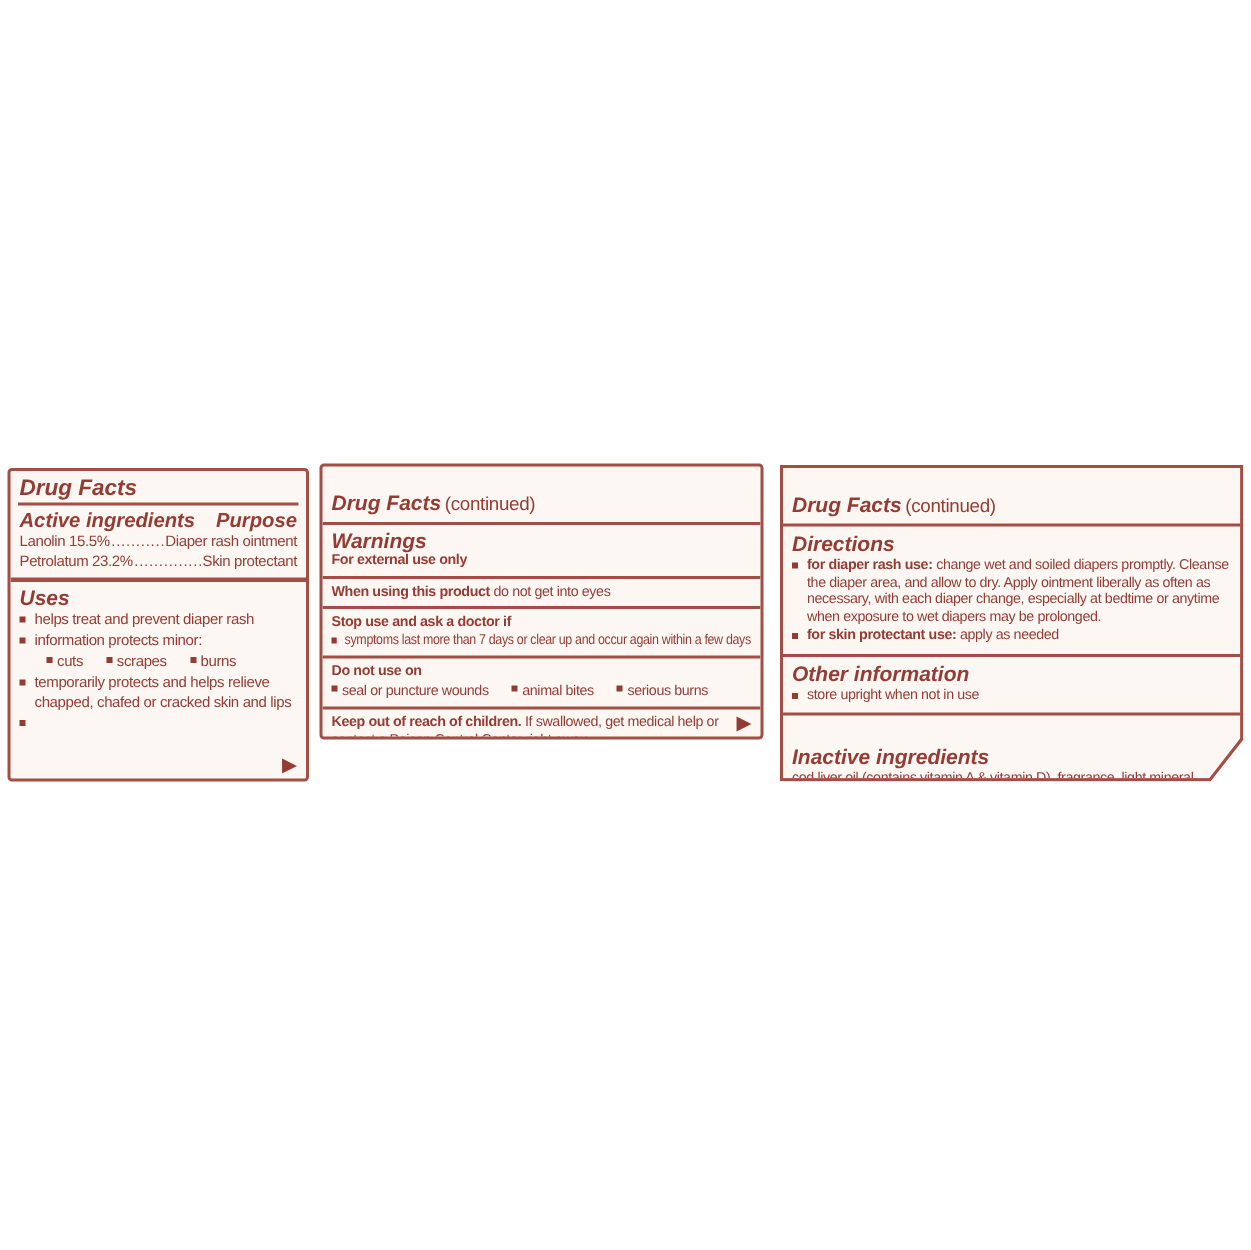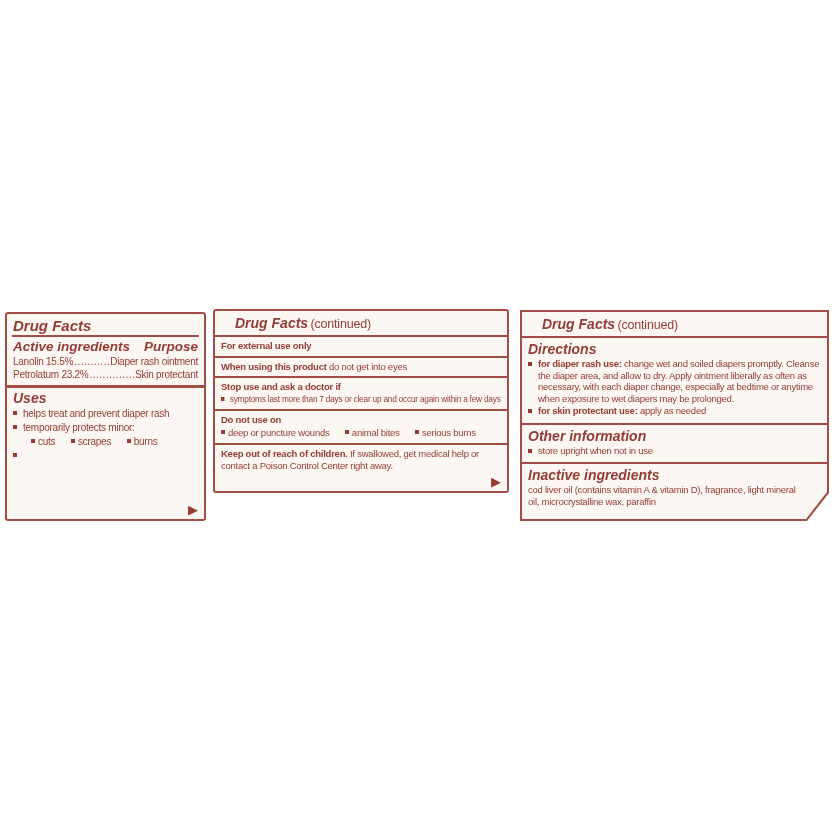--- a/index.html
+++ b/index.html
@@ -41,21 +41,21 @@
     overflow:hidden;
   }
   .sec{padding:2px 6px 4px;}
   .rule{height:2px;background:var(--border);}
   .rule.heavy{height:3px;}
   .rule.inset{margin:0 5px;}
   .df-title{
     font-size:15px;font-weight:bold;font-style:italic;
     line-height:17px;padding:3px 6px 1px;letter-spacing:0;
   }
-  .ph{padding:4px 20px 3px;line-height:15px;}
+  .ph{padding:4px 6px 3px;line-height:15px;margin-top:12px;}
   .ph .h-it{font-size:14px;}
   .cont{font-size:12.5px;letter-spacing:-0.2px;}
   .h-it{
     font-weight:bold;font-style:italic;font-size:14px;
     line-height:16px;letter-spacing:0;
   }
   .ai-head{display:flex;justify-content:space-between;align-items:baseline;padding-bottom:1px;}
   .ai-head .h-it{font-size:13.5px;}
   #panel1 .body{font-size:10px;line-height:13px;}
   .ing-row{
@@ -116,45 +116,47 @@
   <div class="rule heavy"></div>
 
   <div class="sec body">
     <div class="h-it" style="font-size:14px;line-height:17px;">Uses</div>
     <div class="bullet">
       <span class="sq"></span>
       <span>helps treat and prevent diaper rash</span>
     </div>
     <div class="bullet">
       <span class="sq"></span>
-      <span>temporarily protects minor:</span>
+      <span>information protects minor:</span>
     </div>
     <div class="minor-row">
       <span class="minor-item"><span class="sq-inline"></span><span>cuts</span></span>
       <span class="minor-item"><span class="sq-inline"></span><span>scrapes</span></span>
       <span class="minor-item"><span class="sq-inline"></span><span>burns</span></span>
     </div>
     <div class="bullet">
       <span class="sq"></span>
+      <span>temporarily protects and helps relieve chapped, chafed or cracked skin and lips</span>
     </div>
     <div class="bullet">
       <span class="sq"></span>
     </div>
   </div>
   <span class="arrow">▶</span>
 </div>
 
 <div class="panel p23-body" id="panel2">
   <div class="ph">
     <span class="h-it">Drug Facts</span>
     <span class="cont">(continued)</span>
   </div>
   <div class="rule"></div>
 
   <div class="sec">
+    <div class="h-it warn-title">Warnings</div>
     <div class="bold-line">For external use only</div>
   </div>
   <div class="rule"></div>
 
   <div class="sec">
     <b>When using this product</b>
     <span>do not get into eyes</span>
   </div>
   <div class="rule"></div>
 
@@ -163,21 +165,21 @@
     <div class="bullet fit" style="transform-origin: left center; transform: scaleX(0.872274);">
       <span class="sq"></span>
       <span>symptoms last more than 7 days or clear up and occur again within a few days</span>
     </div>
   </div>
   <div class="rule"></div>
 
   <div class="sec">
     <div class="bold-line">Do not use on</div>
     <div class="minor-row mt1" style="padding-left:0;">
-      <span class="minor-item"><span class="sq-inline"></span><span>deep or puncture wounds</span></span>
+      <span class="minor-item"><span class="sq-inline"></span><span>seal or puncture wounds</span></span>
       <span class="minor-item"><span class="sq-inline"></span><span>animal bites</span></span>
       <span class="minor-item"><span class="sq-inline"></span><span>serious burns</span></span>
     </div>
   </div>
   <div class="rule"></div>
 
   <div class="sec" style="padding-right:16px;">
     <b>Keep out of reach of children.</b>
     <span>If swallowed, get medical help or contact a Poison Control Center right away.</span>
   </div>
@@ -209,18 +211,18 @@
 
     <div class="sec">
       <div class="h-it">Other information</div>
       <div class="bullet">
         <span class="sq"></span>
         <span>store upright when not in use</span>
       </div>
     </div>
     <div class="rule"></div>
 
-    <div class="sec" style="padding-right:30px;">
+    <div class="sec" style="padding-right:30px;margin-top:16px;">
       <div class="h-it">Inactive ingredients</div>
       <div>cod liver oil (contains vitamin A &amp; vitamin D), fragrance, light mineral oil, microcrystalline wax, paraffin</div>
     </div>
   </div>
 </div>
 
 </body></html>

